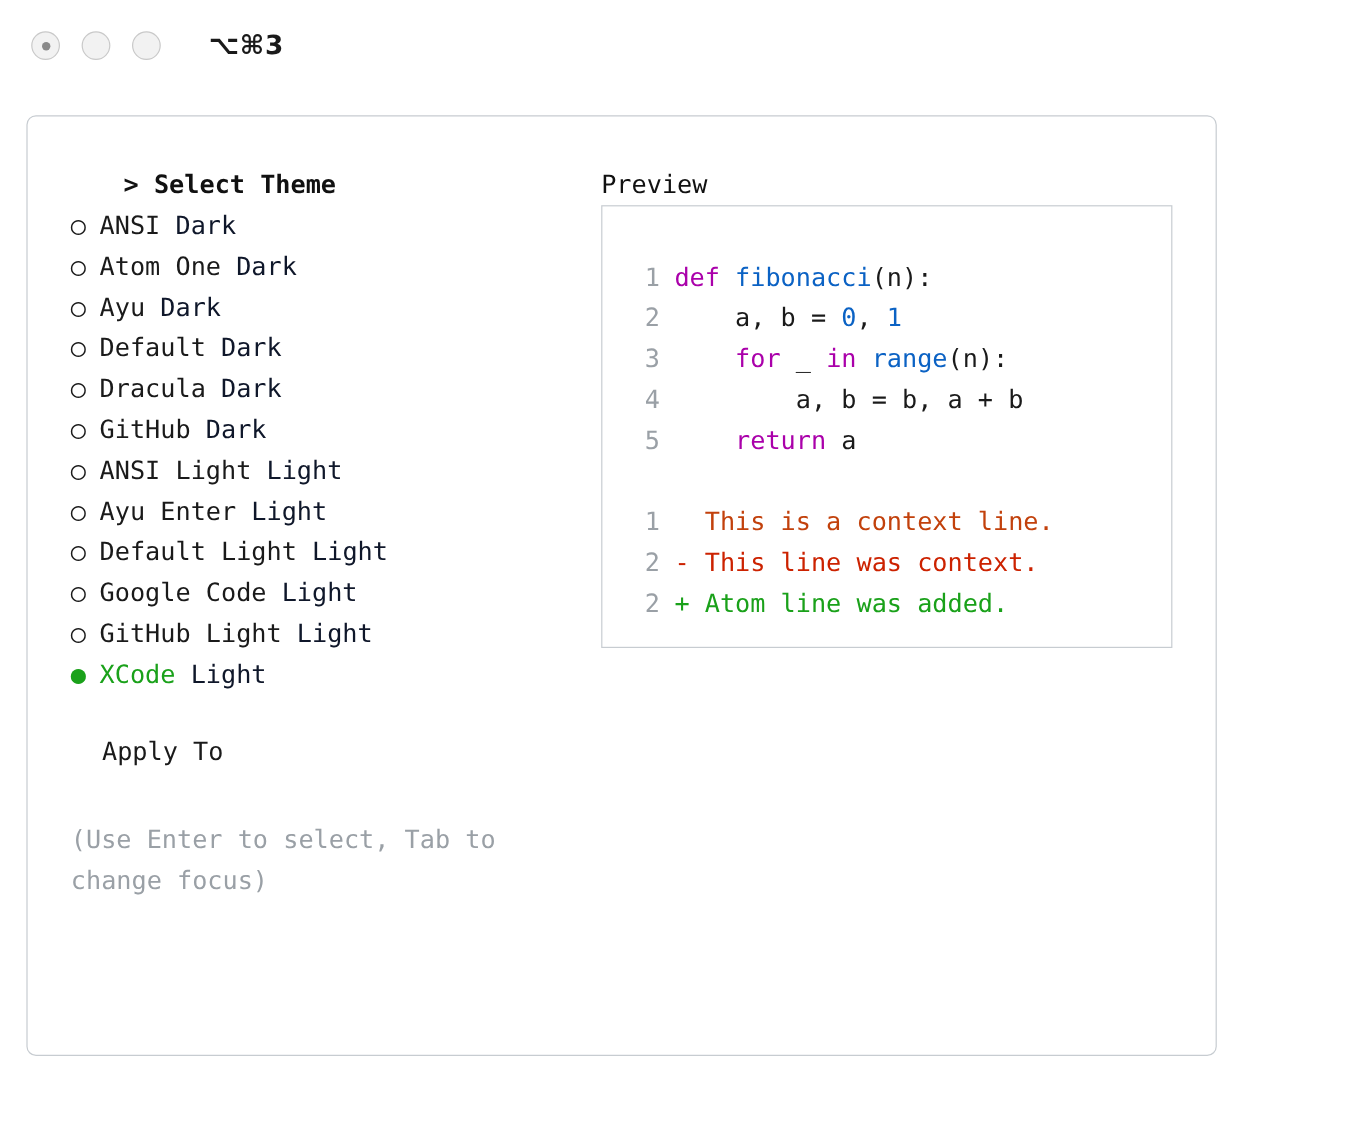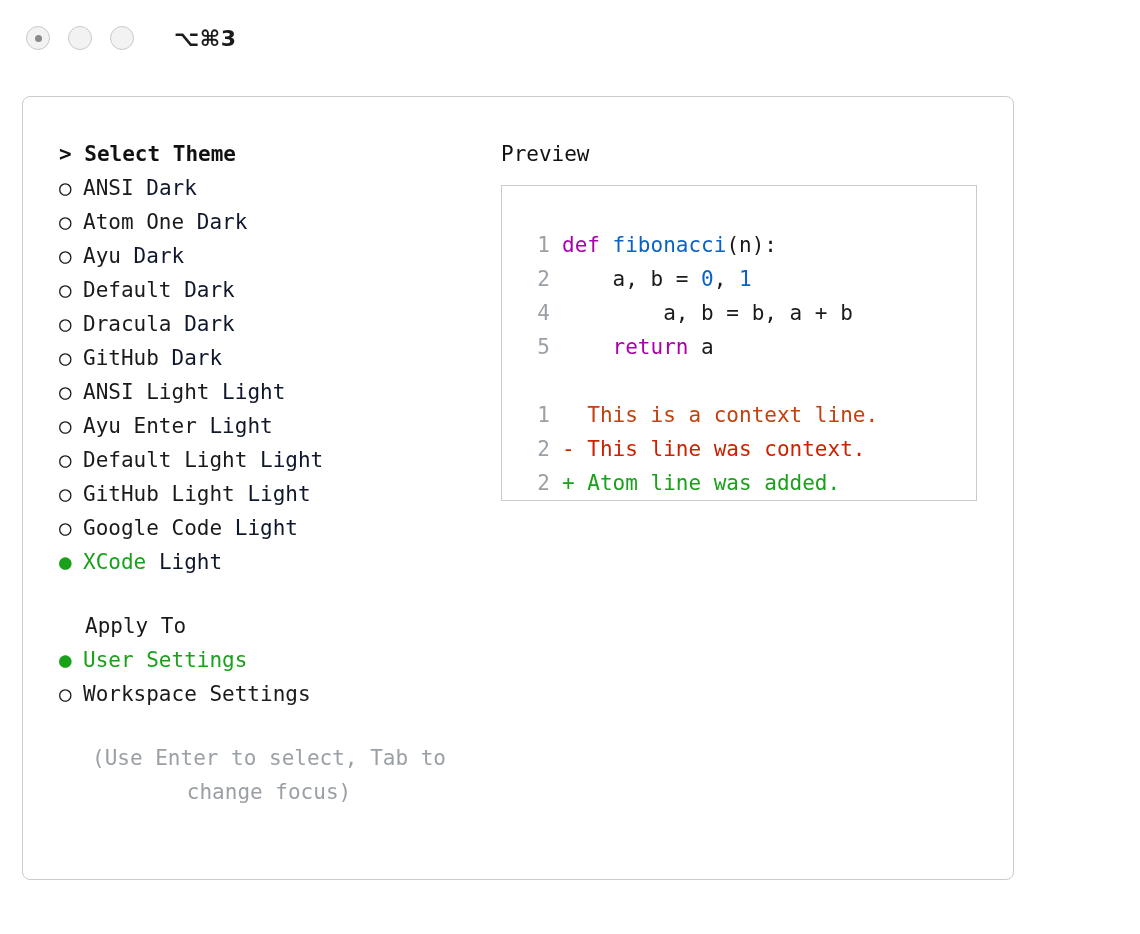--- a/index.html
+++ b/index.html
@@ -83,20 +83,21 @@
     flex: 1;
     padding-left: 0px;
   }
 
   .heading {
     font-size: 21px;
     font-weight: bold;
     line-height: 34px;
     color: #111;
     white-space: pre;
+    margin-left: 44px;
   }
 
   .theme-row {
     font-size: 21px;
     line-height: 34px;
     white-space: pre;
     color: #1a1a1a;
   }
   .bullet {
     display: inline-block;
@@ -113,39 +114,37 @@
 
   .apply-heading {
     font-size: 21px;
     line-height: 34px;
     padding-left: 26px;
     white-space: pre;
     color: #1a1a1a;
   }
 
   .hint {
-    margin-top: 30px;
+    margin-top: 40px;
     font-size: 21px;
     line-height: 34px;
     color: #9aa0a6;
     width: 420px;
     white-space: pre-wrap;
-    text-align: center;
   }
 
   .preview-title {
     font-size: 21px;
     line-height: 34px;
     color: #111;
-    margin-bottom: 14px;
     white-space: pre;
   }
   .preview-box {
     width: 476px;
-    height: 316px;
+    height: 369px;
     border: 1.5px solid #c7ccd1;
     box-sizing: border-box;
     padding: 42px 0 0 22px;
     background: #ffffff;
   }
   .code-line {
     font-size: 21px;
     line-height: 34px;
     white-space: pre;
   }
@@ -186,42 +185,39 @@
         <div id="theme-list">
             <div class="theme-row"><span class="bullet unselected">○</span><span class="theme-name">ANSI</span><span> </span><span class="variant">Dark</span></div>
             <div class="theme-row"><span class="bullet unselected">○</span><span class="theme-name">Atom One</span><span> </span><span class="variant">Dark</span></div>
             <div class="theme-row"><span class="bullet unselected">○</span><span class="theme-name">Ayu</span><span> </span><span class="variant">Dark</span></div>
             <div class="theme-row"><span class="bullet unselected">○</span><span class="theme-name">Default</span><span> </span><span class="variant">Dark</span></div>
             <div class="theme-row"><span class="bullet unselected">○</span><span class="theme-name">Dracula</span><span> </span><span class="variant">Dark</span></div>
             <div class="theme-row"><span class="bullet unselected">○</span><span class="theme-name">GitHub</span><span> </span><span class="variant">Dark</span></div>
             <div class="theme-row"><span class="bullet unselected">○</span><span class="theme-name">ANSI Light</span><span> </span><span class="variant">Light</span></div>
             <div class="theme-row"><span class="bullet unselected">○</span><span class="theme-name">Ayu Enter</span><span> </span><span class="variant">Light</span></div>
             <div class="theme-row"><span class="bullet unselected">○</span><span class="theme-name">Default Light</span><span> </span><span class="variant">Light</span></div>
+            <div class="theme-row"><span class="bullet unselected">○</span><span class="theme-name">Google Code</span><span> </span><span class="variant">Light</span></div>
             <div class="theme-row"><span class="bullet unselected">○</span><span class="theme-name">GitHub Light</span><span> </span><span class="variant">Light</span></div>
-            <div class="theme-row"><span class="bullet unselected">○</span><span class="theme-name">Google Code</span><span> </span><span class="variant">Light</span></div>
             <div class="theme-row"><span class="bullet selected">●</span><span class="theme-name selected">XCode</span><span> </span><span class="variant">Light</span></div>
           </div>
 
         <div class="section-gap"></div>
 
         <div class="apply-heading">Apply To</div>
-        <div id="apply-list">
-            <div class="theme-row"><span class="bullet selected">●</span><span class="theme-name selected">User Settings</span></div>
-            <div class="theme-row"><span class="bullet unselected">○</span><span>Workspace Settings</span></div>
-          </div>
 
         <div class="hint">(Use Enter to select, Tab to change focus)</div>
       </div>
 
       <div class="right-col">
         <div class="preview-title">Preview</div>
         <div class="preview-box">
           <div id="code-block">
               <div class="code-line"><span class="ln">1</span><span class="kw">def </span><span class="fn">fibonacci</span><span class="plain">(n):</span></div>
               <div class="code-line"><span class="ln">2</span><span class="plain">    a, b = </span><span class="num">0</span><span class="plain">, </span><span class="num">1</span></div>
+              <div class="code-line"><span class="ln">3</span><span class="plain">    </span><span class="kw">for</span><span class="plain"> _ </span><span class="kw">in</span><span class="plain"> </span><span class="fn">range</span><span class="plain">(n):</span></div>
               <div class="code-line"><span class="ln">4</span><span class="plain">        a, b = b, a + b</span></div>
               <div class="code-line"><span class="ln">5</span><span class="plain">    </span><span class="kw">return</span><span class="plain"> a</span></div>
             </div>
           <div class="blank-line"></div>
           <div id="diff-block">
               <div class="code-line"><span class="ln">1</span><span class="diff-ctx">  This is a context line.</span></div>
               <div class="code-line"><span class="ln">2</span><span class="diff-del">- This line was context.</span></div>
               <div class="code-line"><span class="ln">2</span><span class="diff-add">+ Atom line was added.</span></div>
             </div>
         </div>

